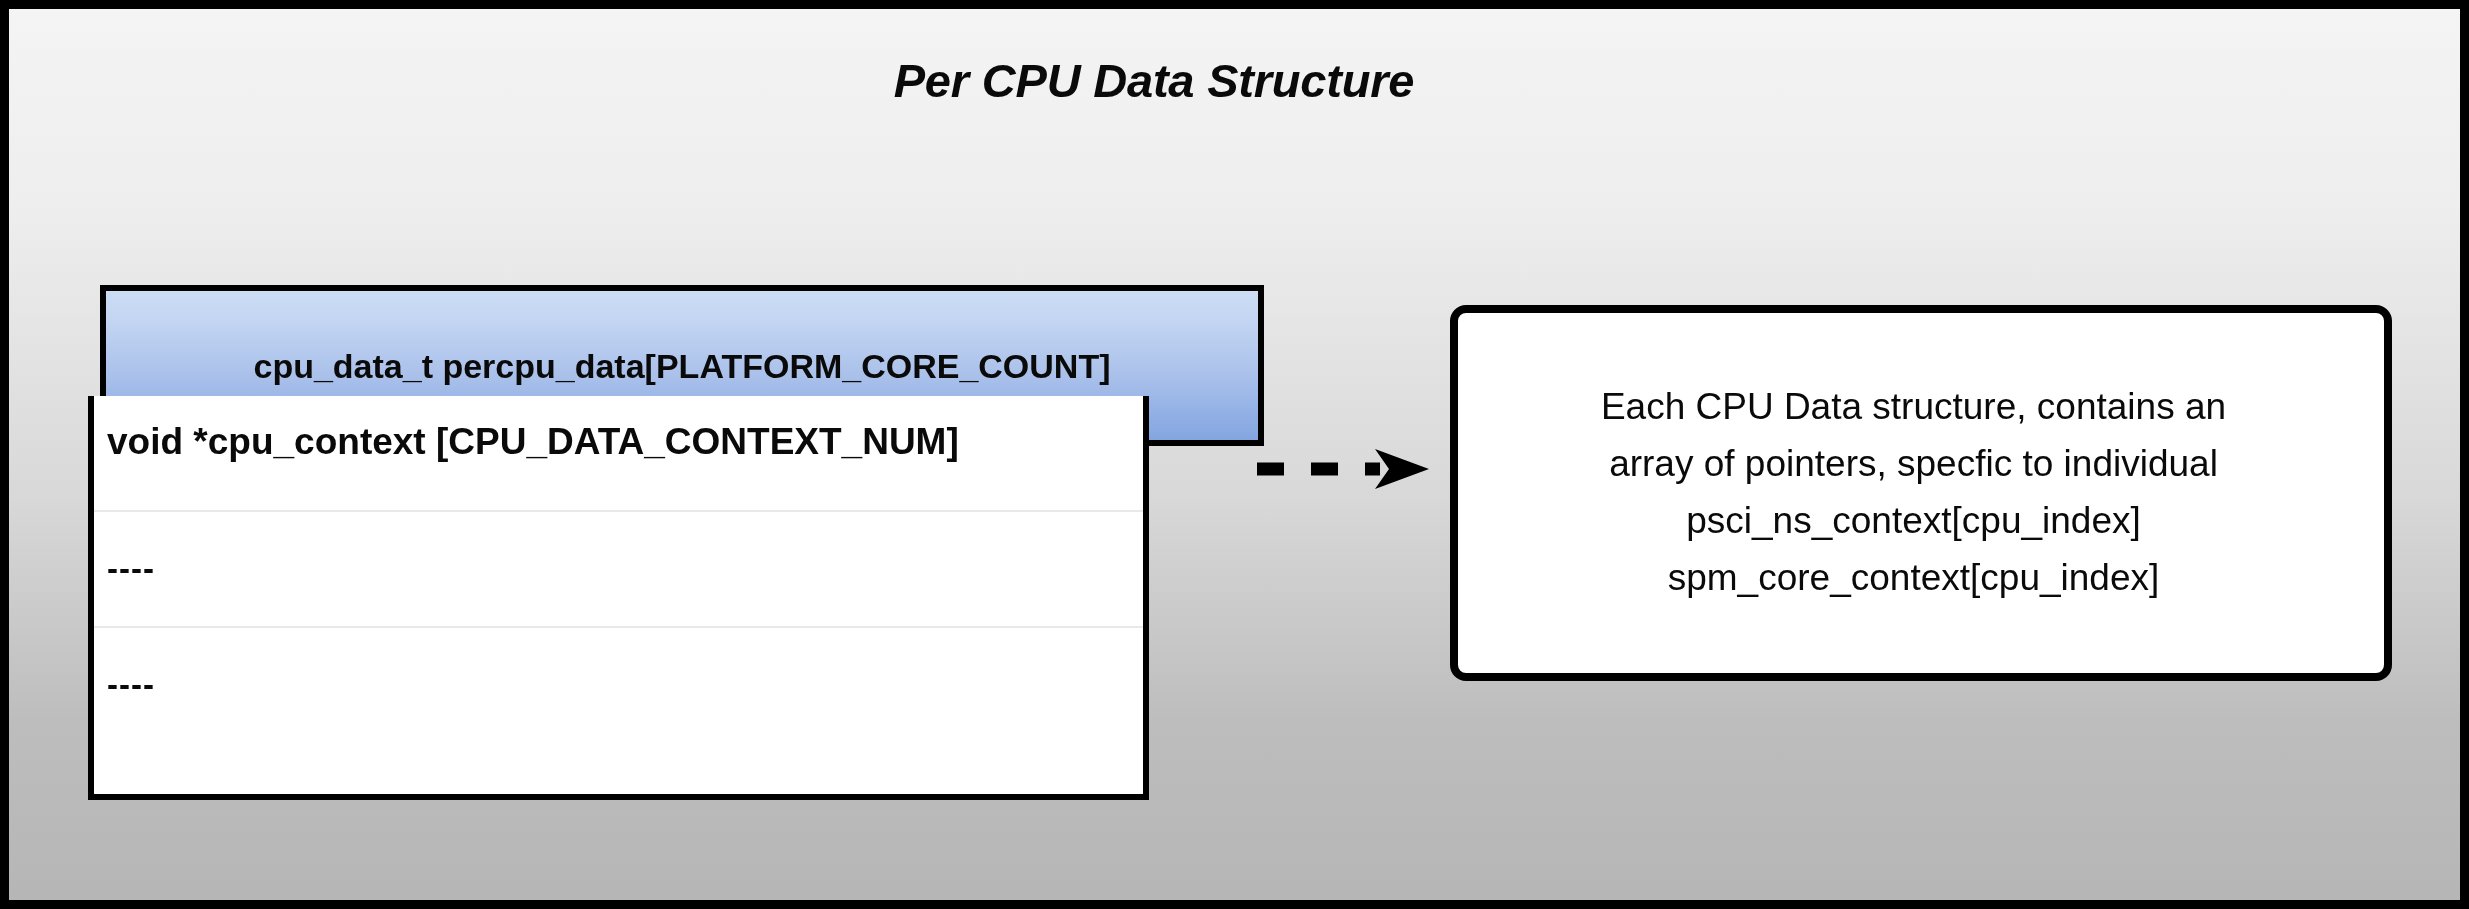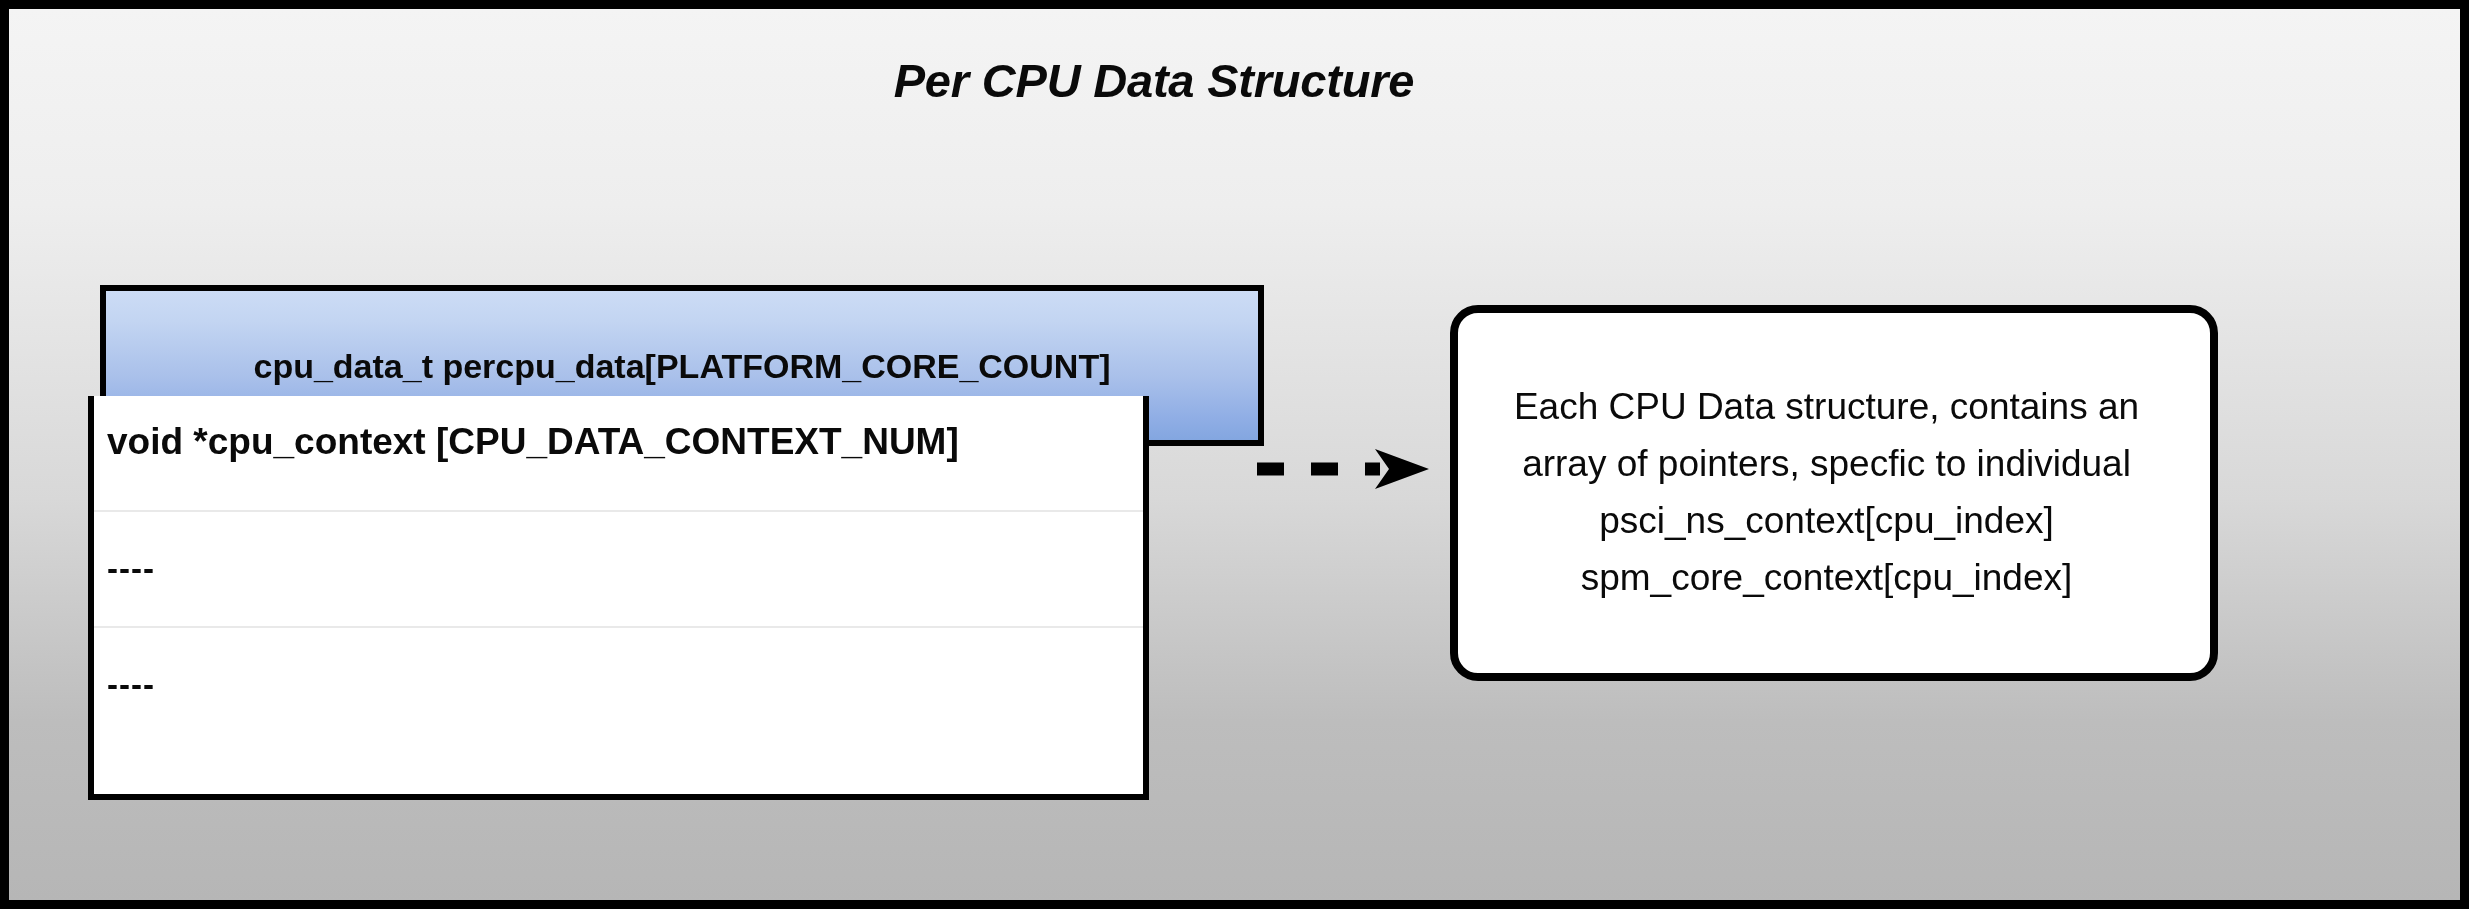--- a/index.html
+++ b/index.html
@@ -109,25 +109,25 @@
     top: 440px;
     width: 200px;
     height: 40px;
   }
 
   
   #callout-note {
     position: absolute;
     left: 1441px;
     top: 296px;
-    width: 768px;
+    width: 942px;
     height: 376px;
     box-sizing: border-box;
     border: 8px solid #000000;
-    border-radius: 28px;
+    border-radius: 16px;
     background: #ffffff;
     display: flex;
     flex-direction: column;
     align-items: center;
     justify-content: center;
     padding: 4px 35px 6px 20px;
   }
   .callout-line {
     font-size: 37px;
     line-height: 57px;

